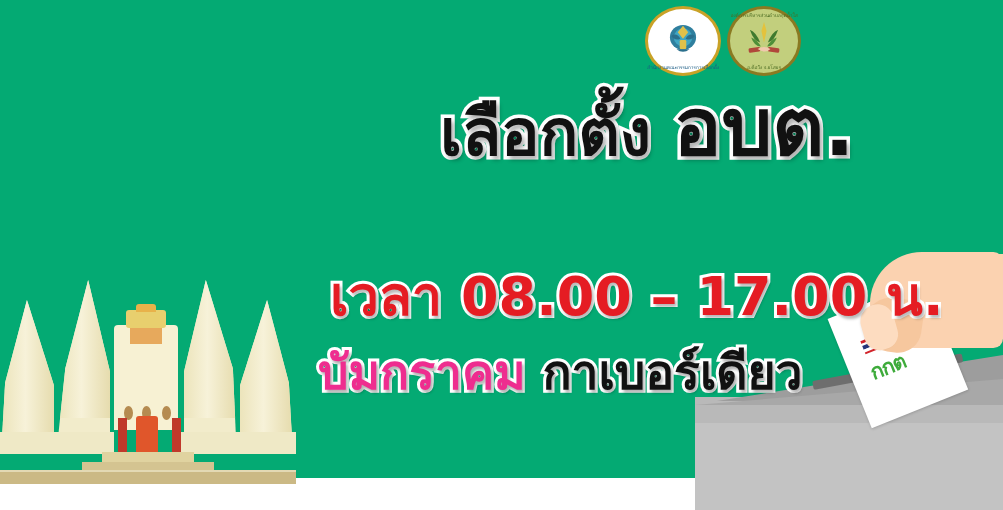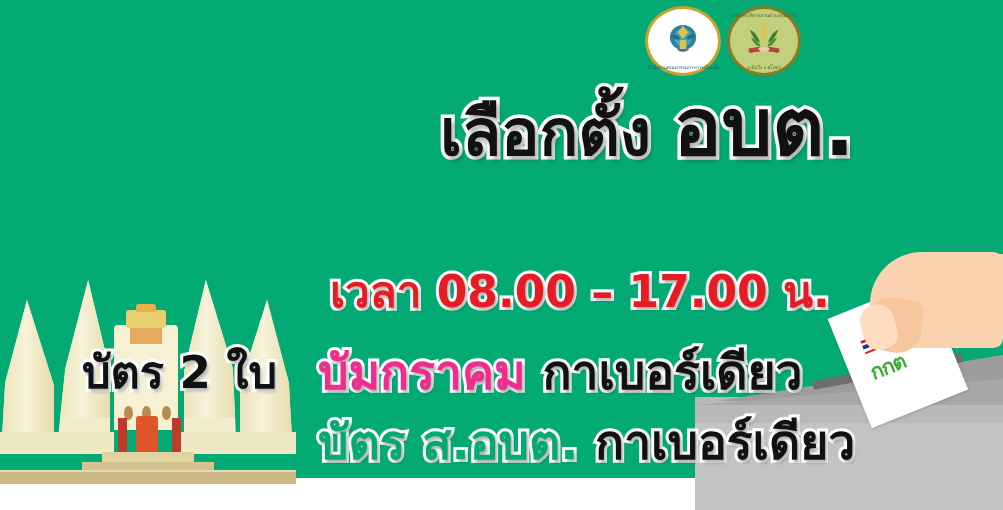--- a/index.html
+++ b/index.html
@@ -184,21 +184,21 @@
   .date-line{
     left:14px;top:178px;
     font-size:62px;color:#e51c23;
     -webkit-text-stroke:7px #ffffff;
     paint-order:stroke fill;
     text-shadow:3px 4px 4px rgba(0,0,0,.30);
   }
   .date-line .num{font-size:70px;}
   .time-line{
     left:330px;top:270px;
-    font-size:44px;color:#e51c23;
+    font-size:54px;color:#e51c23;
     -webkit-text-stroke:6px #ffffff;
     paint-order:stroke fill;
     text-shadow:2px 3px 3px rgba(0,0,0,.28);
   }
   .cards-line{
     left:82px;top:350px;
     font-size:45px;color:#111111;
     -webkit-text-stroke:6px #ffffff;
     paint-order:stroke fill;
     text-shadow:2px 3px 3px rgba(0,0,0,.28);
@@ -316,19 +316,17 @@
       <div class="em-txt">องค์การบริหารส่วนตำบลกุดน้ำใส</div>
       <div class="em-txt-b">อ.ค้อวัง  จ.ยโสธร</div>
     </div>
   </div>
 
   <div class="tl title-line"><span>เลือกตั้ง</span><span> </span><span class="big">อบต.</span></div>
 
 
   <div class="tl time-line">เวลา 08.00 – 17.00 น.</div>
 
-  <div class="tl cards-line">บัตร 2 ใบ</div>
 
   <div class="tl row-mayor"><span class="pink">บัมกราคม</span><span> </span><span class="blk">กาเบอร์เดียว</span></div>
 
-  <div class="tl row-council"><span class="grn">บัตร  ส.อบต.</span><span> </span><span class="blk">กาเบอร์เดียว</span></div>
 
 </div>
 
 </body></html>

